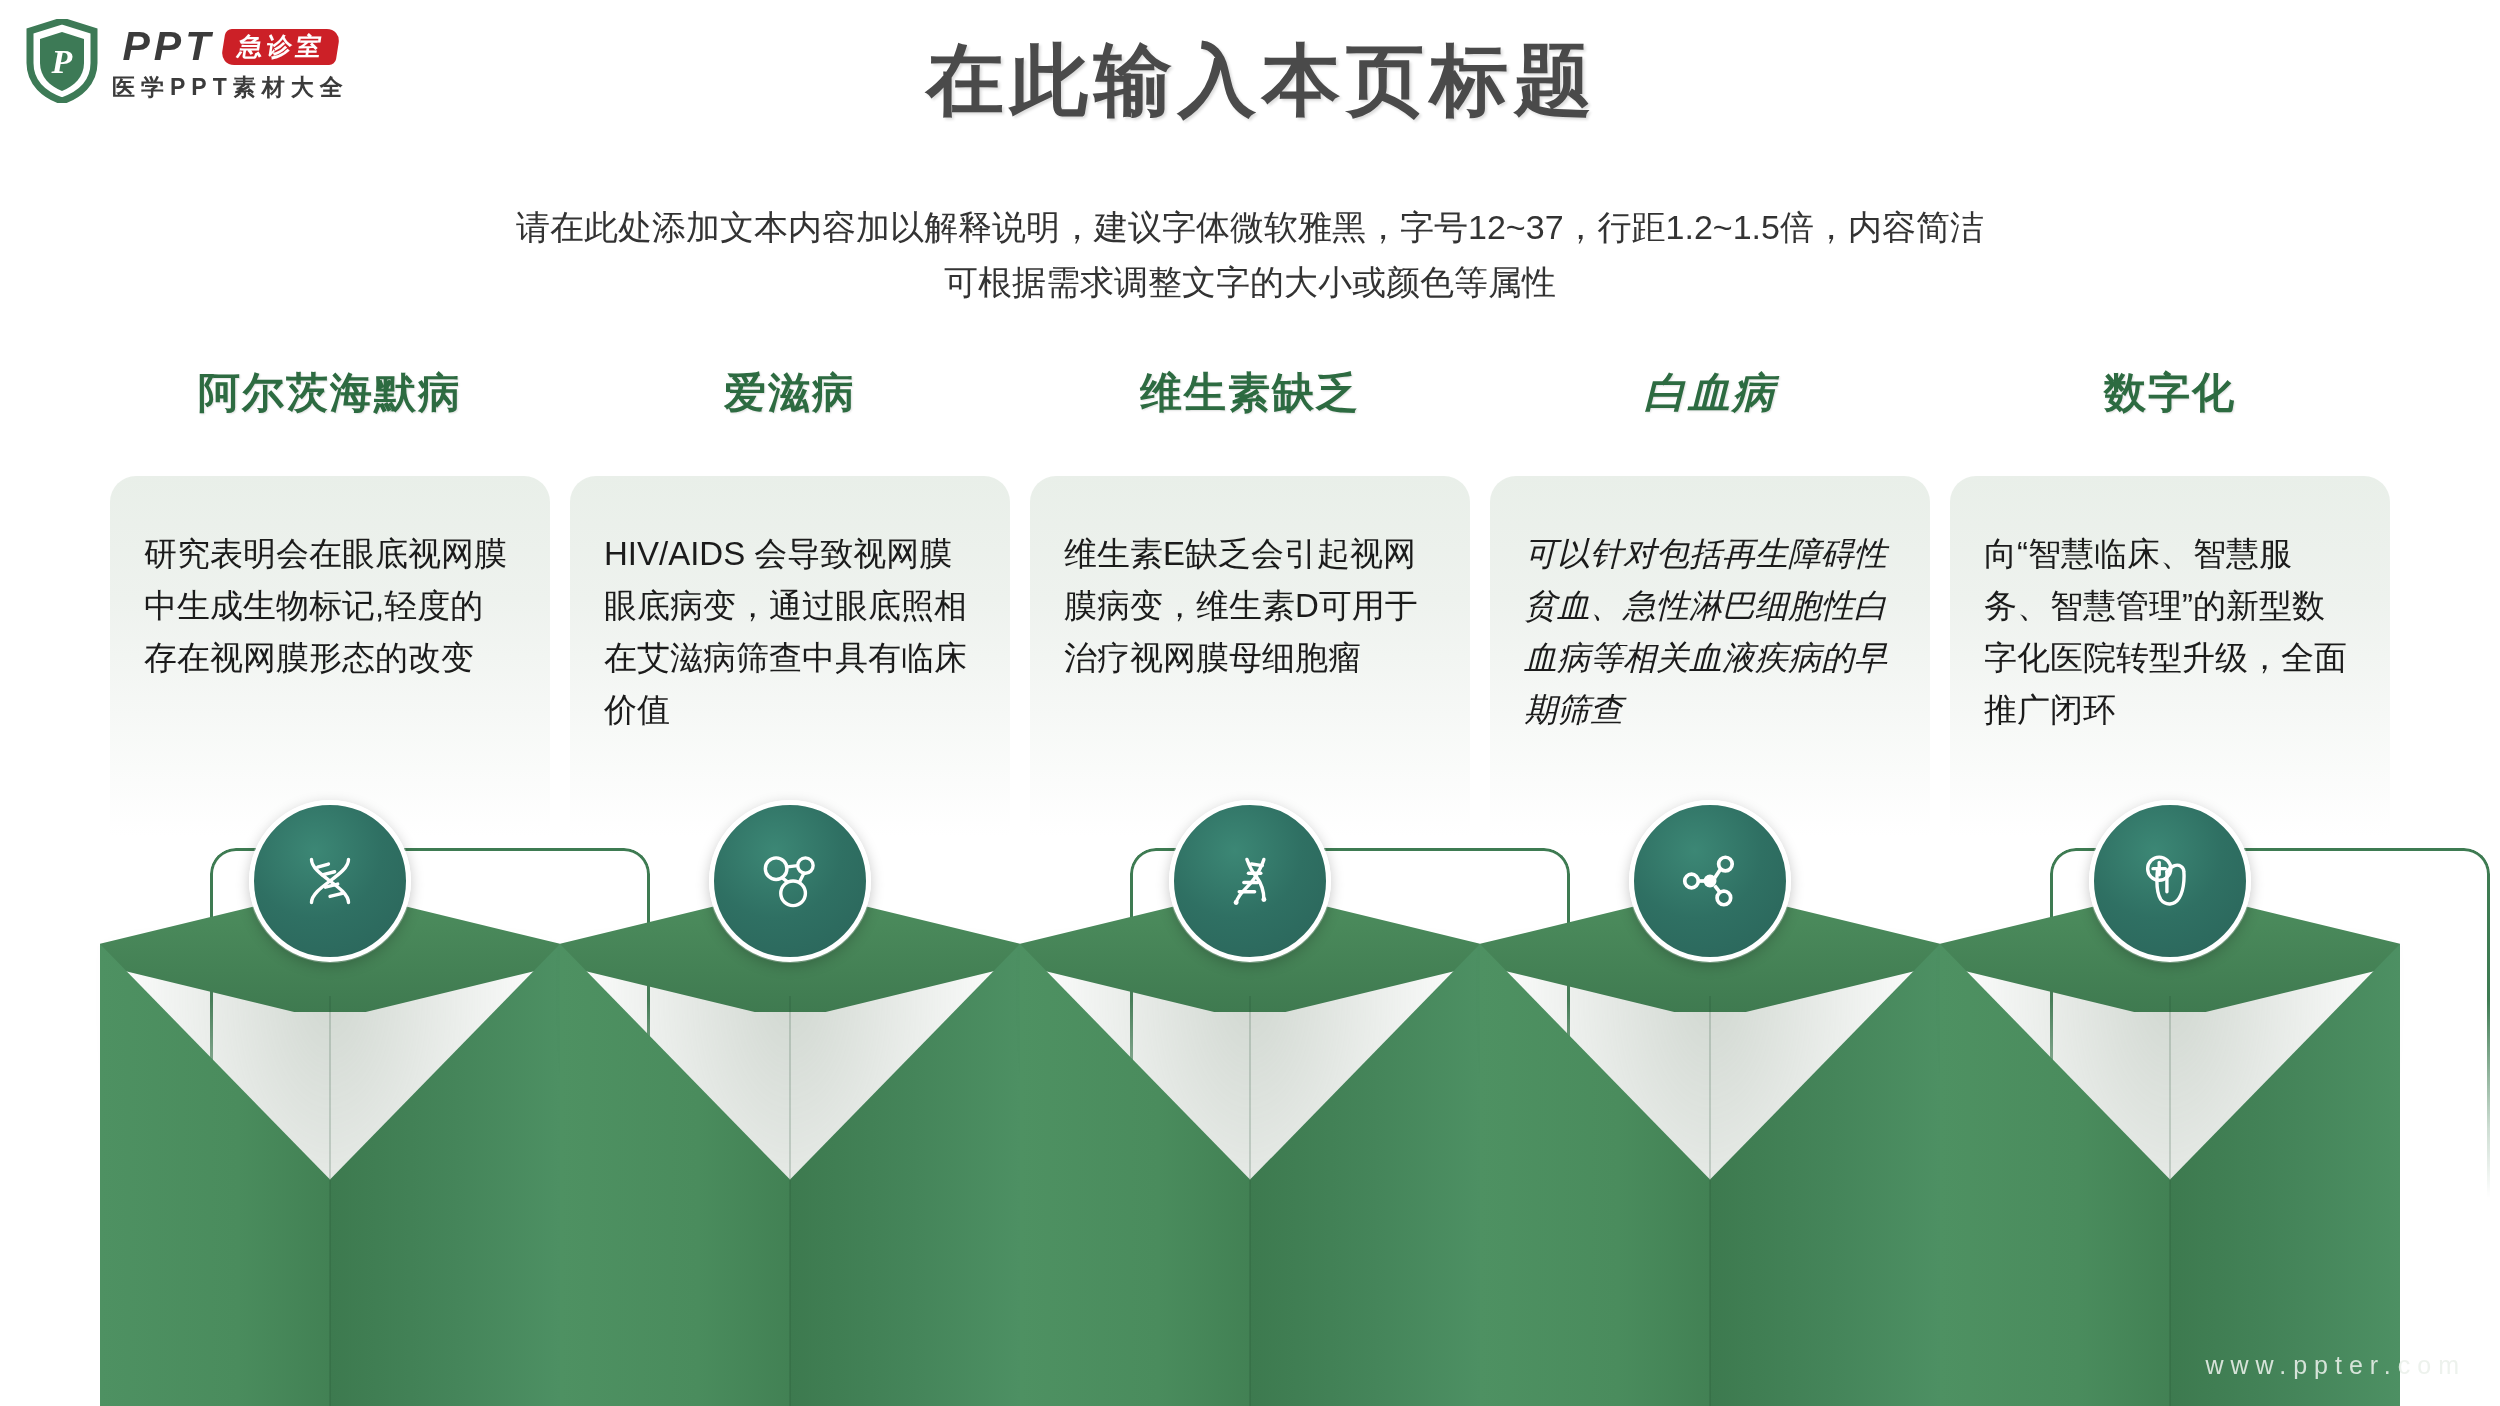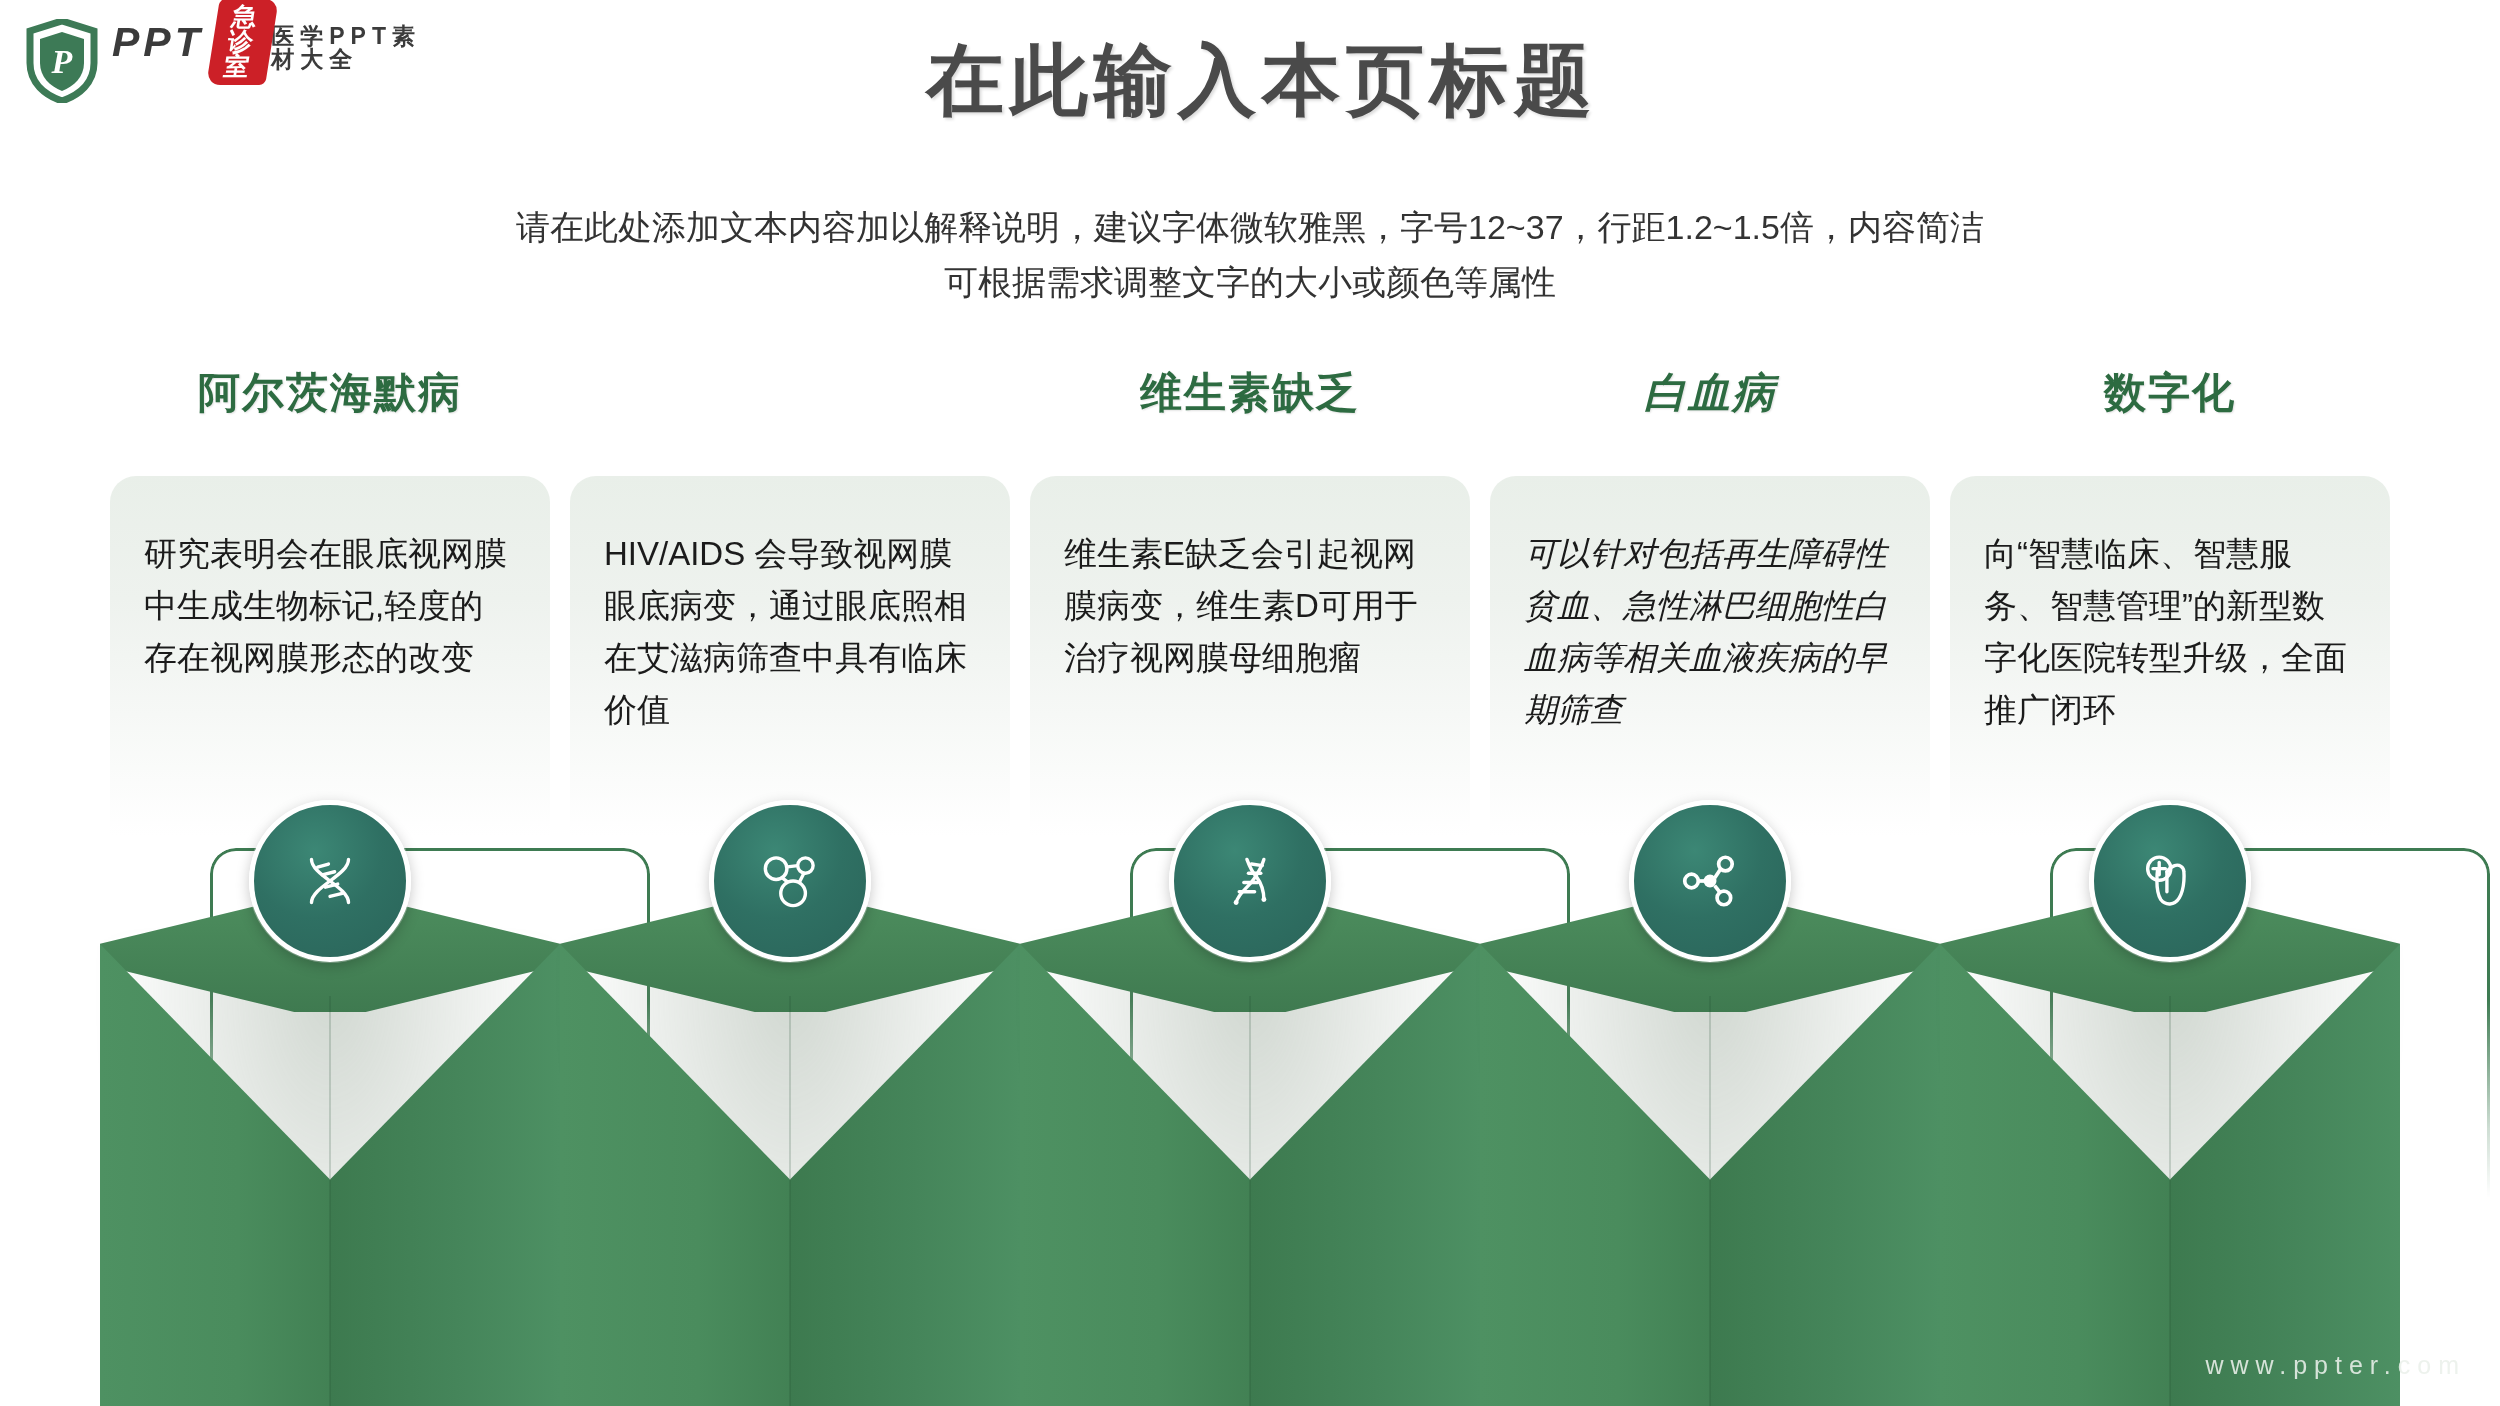--- a/index.html
+++ b/index.html
@@ -35,23 +35,24 @@
     position: relative;
   }
   #logo-shield .shield-outer {
     position: absolute;
     left: 0; top: 0;
     width: 72px; height: 84px;
   }
   #logo-text {
     margin-left: 14px;
     display: flex;
-    flex-direction: row;
+    flex-direction: column;
     justify-content: center;
     height: 84px;
+    align-items: center;
   }
   #logo-row1 {
     display: flex;
     align-items: center;
     height: 46px;
   }
   #logo-ppt {
     font-size: 41px;
     font-weight: bold;
     font-style: italic;
@@ -304,20 +305,21 @@
           <path d="M36 10 C36 20, 12 28, 12 38"></path>
           <line x1="16" y1="15" x2="23" y2="13"></line>
           <line x1="19" y1="20" x2="27" y2="18"></line>
           <line x1="21" y1="28" x2="29" y2="26"></line>
           <line x1="24" y1="34" x2="32" y2="32"></line>
         </svg>
       </div>
     </div>
 
     <div class="col" style="left:560px;">
+      <div class="col-head">爱滋病</div>
       <div class="card">
         <div class="card-text">HIV/AIDS 会导致视网膜眼底病变，通过眼底照相在艾滋病筛查中具有临床价值</div>
       </div>
       <div class="card-border" style="left:570px;top:476px;"></div>
       <div class="pillar">
         <div class="pillar-shadow"></div>
         <div class="pillar-top"></div>
         <div class="pillar-left"></div>
         <div class="pillar-right"></div>
         <div class="pillar-edge"></div>

